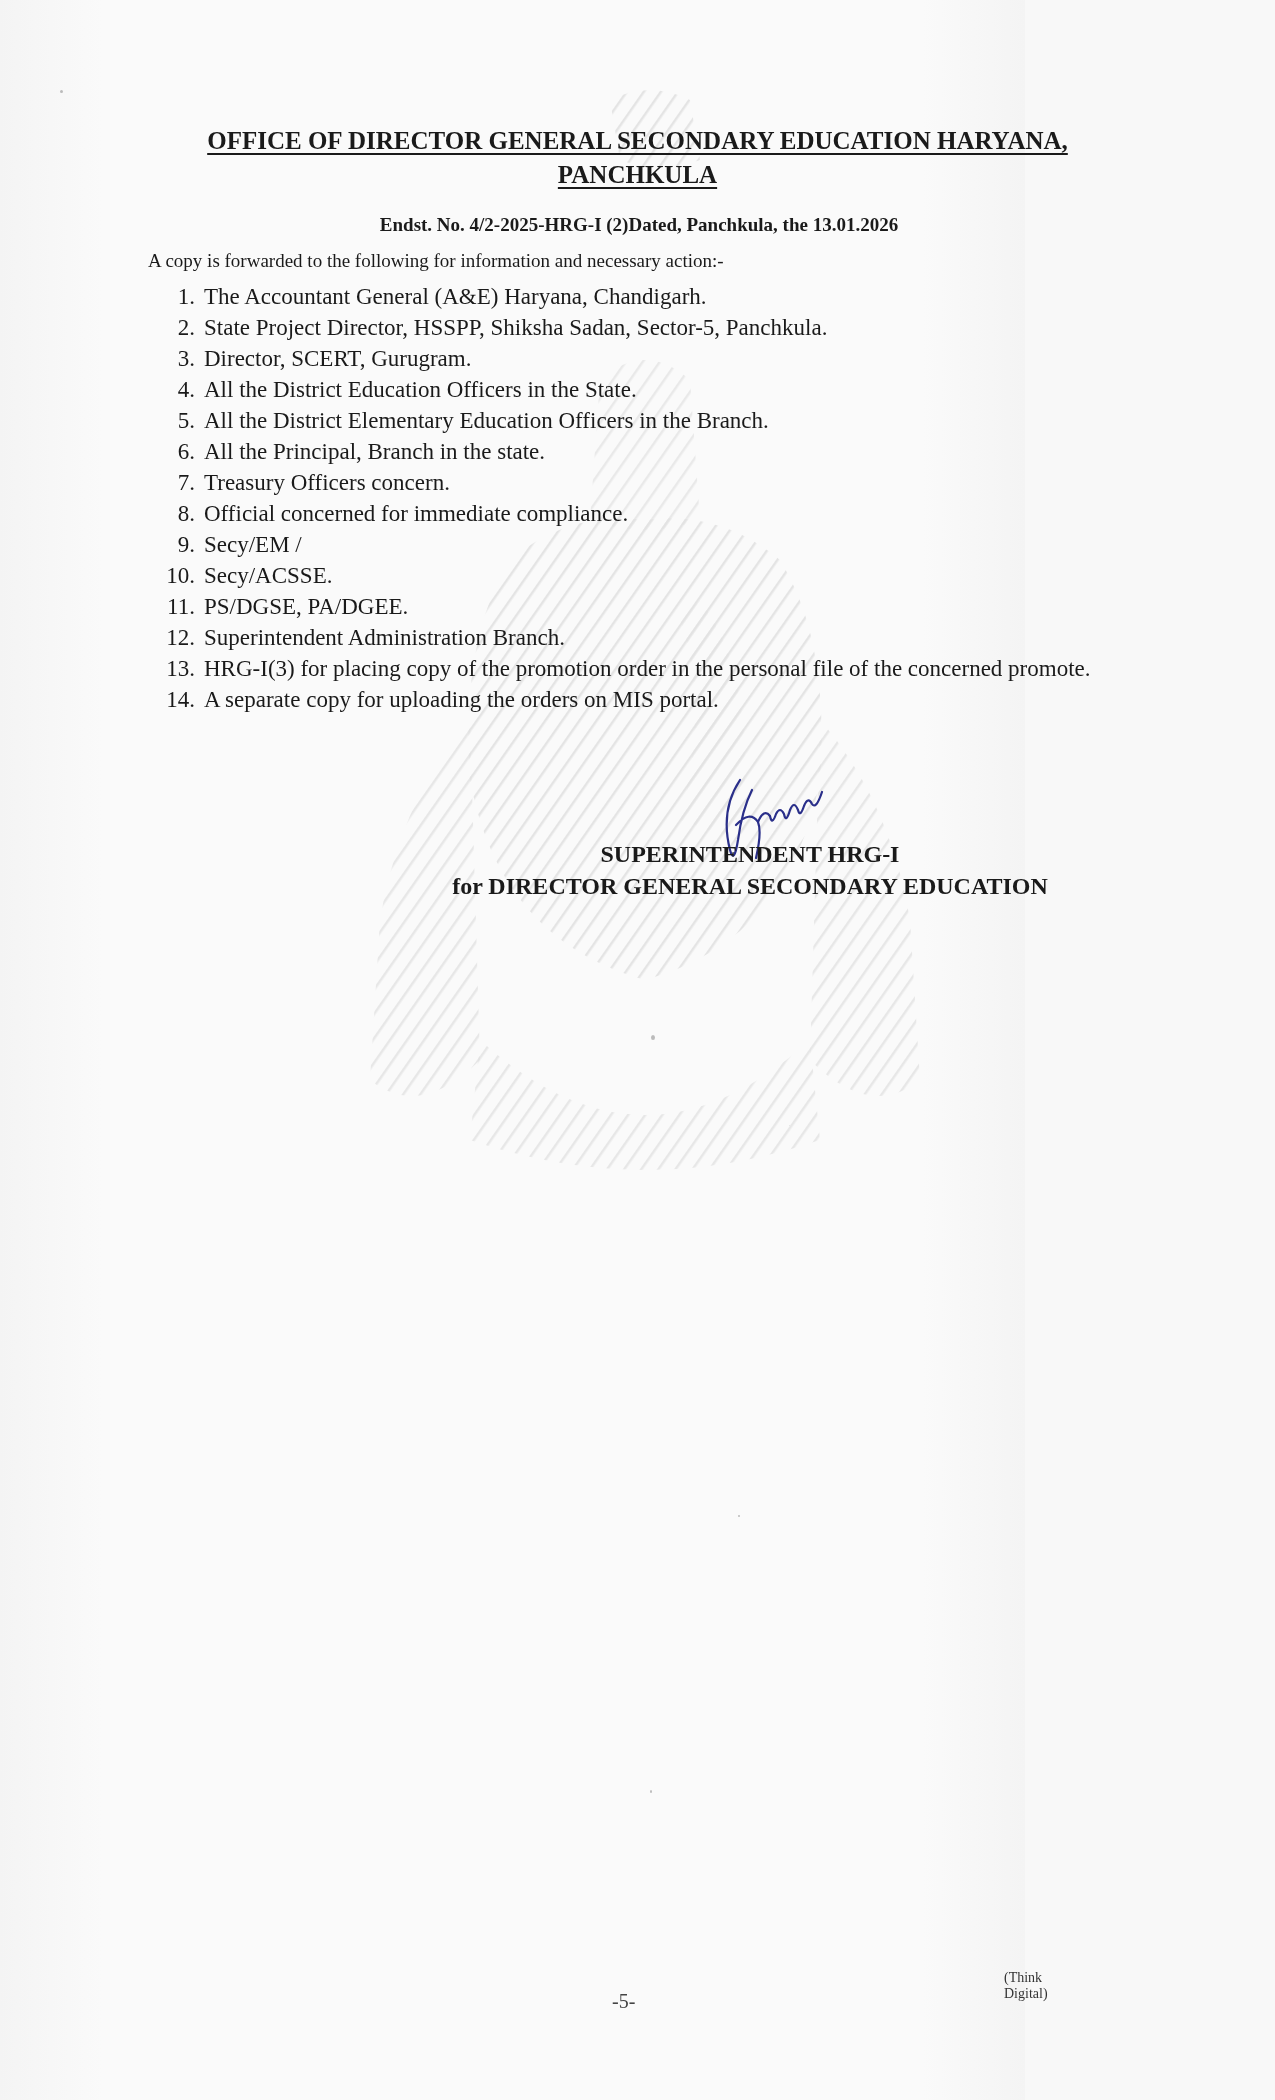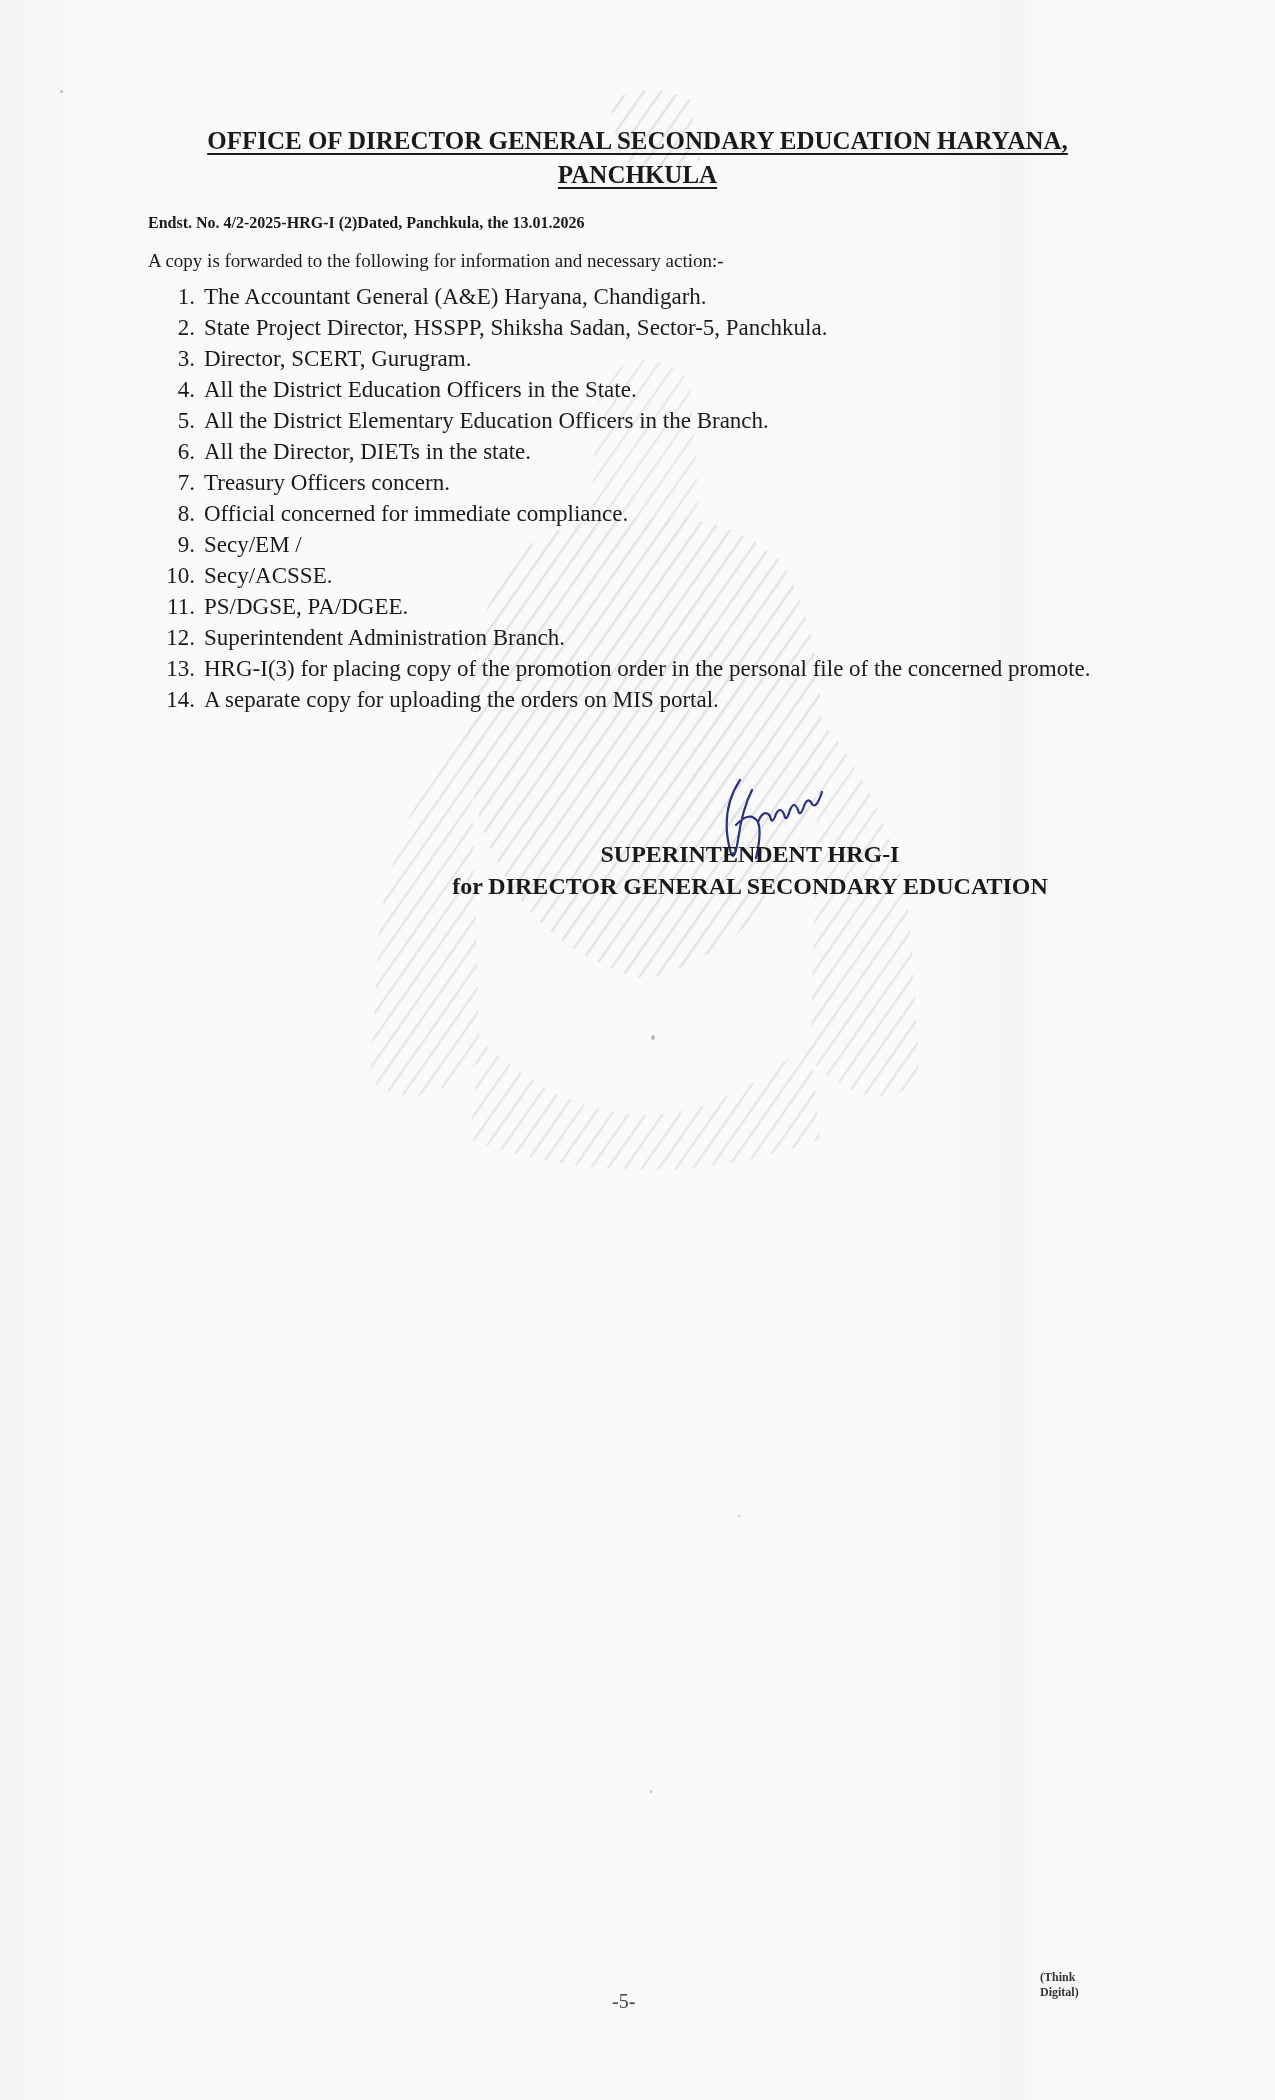--- a/index.html
+++ b/index.html
@@ -43,23 +43,23 @@
       text-decoration: underline;
       text-decoration-thickness: 2px;
       text-underline-offset: 4px;
     }
     .ref-row {
       position: absolute;
       left: 148px;
       top: 214px;
       width: 982px;
       display: flex;
-      justify-content: flex-start;
+      justify-content: center;
       font-weight: bold;
-      font-size: 16px;
+      font-size: 19px;
     }
     .intro {
       position: absolute;
       left: 148px;
       top: 250px;
       font-size: 19px;
     }
     .dist-list {
       position: absolute;
       left: 148px;
@@ -97,24 +97,24 @@
       left: 380px;
       top: 838px;
       width: 740px;
       text-align: center;
       font-weight: bold;
       font-size: 24px;
       line-height: 32px;
     }
     .think {
       position: absolute;
-      left: 1040px;
+      left: 1004px;
       top: 1970px;
-      font-size: 12px;
-      font-weight: bold;
+      font-size: 14px;
+      font-weight: normal;
       color: #333;
     }
     .page-num {
       position: absolute;
       left: 612px;
       top: 1990px;
       font-size: 20px;
       color: #444;
     }
     .speck { position: absolute; background: #bbb; border-radius: 50%; }
@@ -167,21 +167,21 @@
     <li>
         <span class="num">4.</span>
         <span class="txt">All the District Education Officers in the State.</span>
       </li>
     <li>
         <span class="num">5.</span>
         <span class="txt">All the District Elementary Education Officers in the Branch.</span>
       </li>
     <li>
         <span class="num">6.</span>
-        <span class="txt">All the Director, DIETs in the state.</span>
+        <span class="txt">All the Principal, Branch in the state.</span>
       </li>
     <li>
         <span class="num">7.</span>
         <span class="txt">Treasury Officers concern.</span>
       </li>
     <li>
         <span class="num">8.</span>
         <span class="txt">Official concerned for immediate compliance.</span>
       </li>
     <li>

